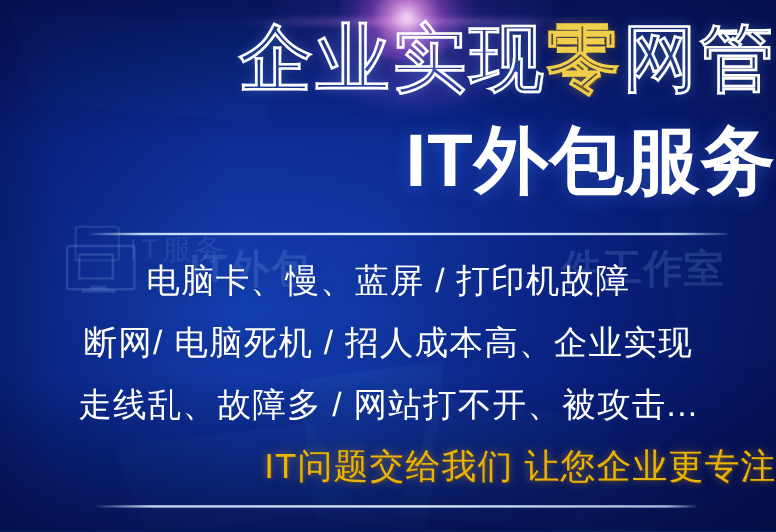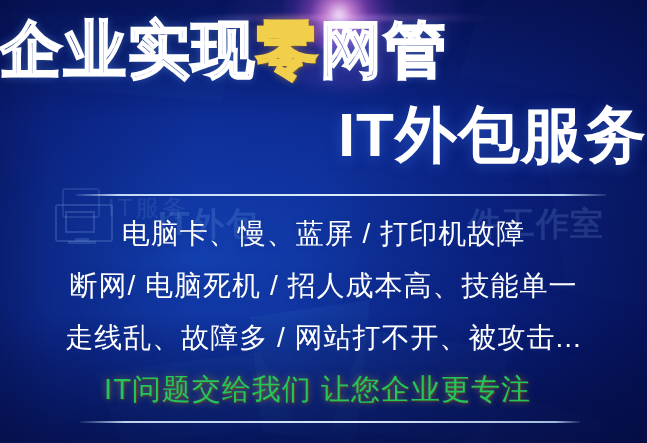--- a/index.html
+++ b/index.html
@@ -191,24 +191,24 @@
   
   .content {
     position: absolute;
     inset: 0;
   }
 
   
   .headline1 {
     position: absolute;
     left: 0; right: 0; top: 14px;
-    text-align: left;
+    text-align: right;
     font-size: 62px;
     line-height: 72px;
-    font-weight: bold;
+    font-weight: normal;
     letter-spacing: 2px;
     white-space: nowrap;
     color: transparent;
     -webkit-text-stroke: 2.2px #ffffff;
     text-shadow: 0 0 10px rgba(120,175,255,0.45);
   }
   .headline1 .gold {
     color: transparent;
     -webkit-text-stroke: 2.6px #f2cf4a;
     text-shadow: 0 0 9px rgba(230,180,40,0.55), 2px 2px 0 rgba(120,85,10,0.55);
@@ -254,27 +254,27 @@
     letter-spacing: 1px;
     color: #ffffff;
     white-space: nowrap;
     text-shadow: 0 1px 6px rgba(20,50,140,0.75);
     text-align: center;
   }
 
   
   .tagline {
     position: absolute;
-    left: 0; right: 12px; top: 370px;
-    text-align: center;
+    left: 0; right: 0; top: 370px;
+    text-align: right;
     font-size: 29px;
     line-height: 38px;
     letter-spacing: 1px;
     white-space: nowrap;
-    color: #22c55e;
+    color: #eab308;
     text-shadow: 0 0 7px rgba(215,165,35,0.55), 1px 1px 0 rgba(90,62,8,0.6);
   }
 
   
   .divider-bottom {
     position: absolute;
     left: 80px; top: 421px;
     width: 500px; height: 2px;
     background: linear-gradient(90deg,
         rgba(190,220,255,0.06) 0%,
@@ -334,21 +334,21 @@
   <div class="content">
 
     <div class="headline1"><span>企业实现</span><span class="gold">零</span><span>网管</span></div>
 
     <div class="headline2">IT外包服务</div>
 
     <div class="divider-top"></div>
 
     <div class="points">
       <div class="point">电脑卡、慢、蓝屏 / 打印机故障</div>
-      <div class="point">断网/ 电脑死机 / 招人成本高、技能单一</div>
+      <div class="point">断网/ 电脑死机 / 招人成本高、企业实现</div>
       <div class="point">走线乱、故障多 / 网站打不开、被攻击...</div>
     </div>
 
     <div class="tagline">IT问题交给我们 让您企业更专注</div>
 
     <div class="divider-bottom"></div>
 
 
   </div>
 </div>

